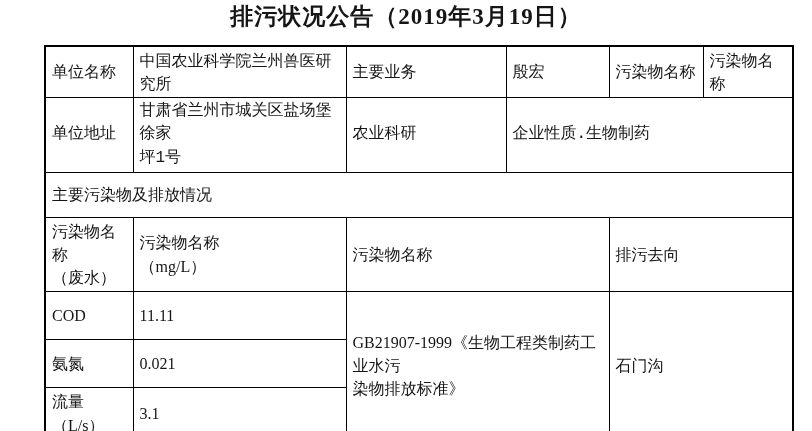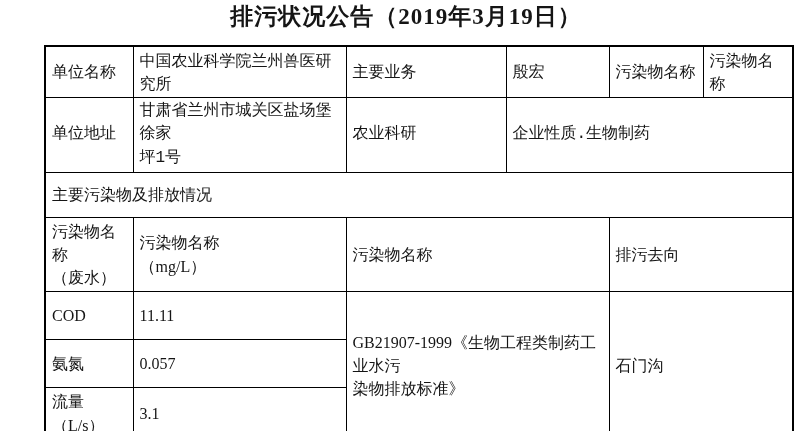--- a/index.html
+++ b/index.html
@@ -98,20 +98,20 @@
     </tr>
     <tr class="r5">
       <td>COD</td>
       <td>11.11</td>
       <td colspan="2" rowspan="3">GB21907-1999《生物工程类制药工业水污
 染物排放标准》</td>
       <td colspan="2" rowspan="3">石门沟</td>
     </tr>
     <tr class="r6">
       <td>氨氮</td>
-      <td>0.057</td>
+      <td>0.021</td>
     </tr>
     <tr class="r7">
       <td>流量（L/s）</td>
       <td>3.1</td>
     </tr>
   </tbody>
 </table>
 
 </body></html>

